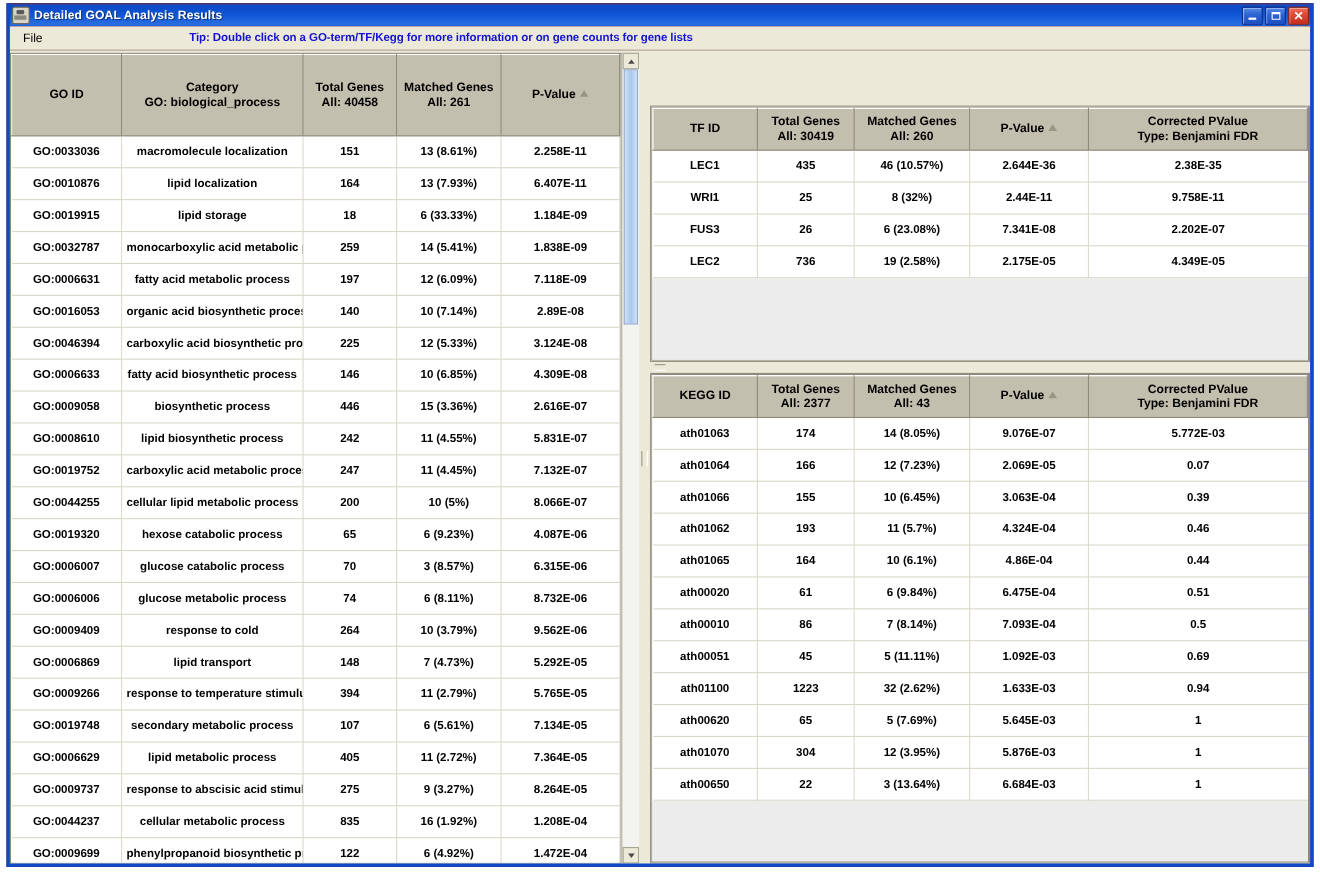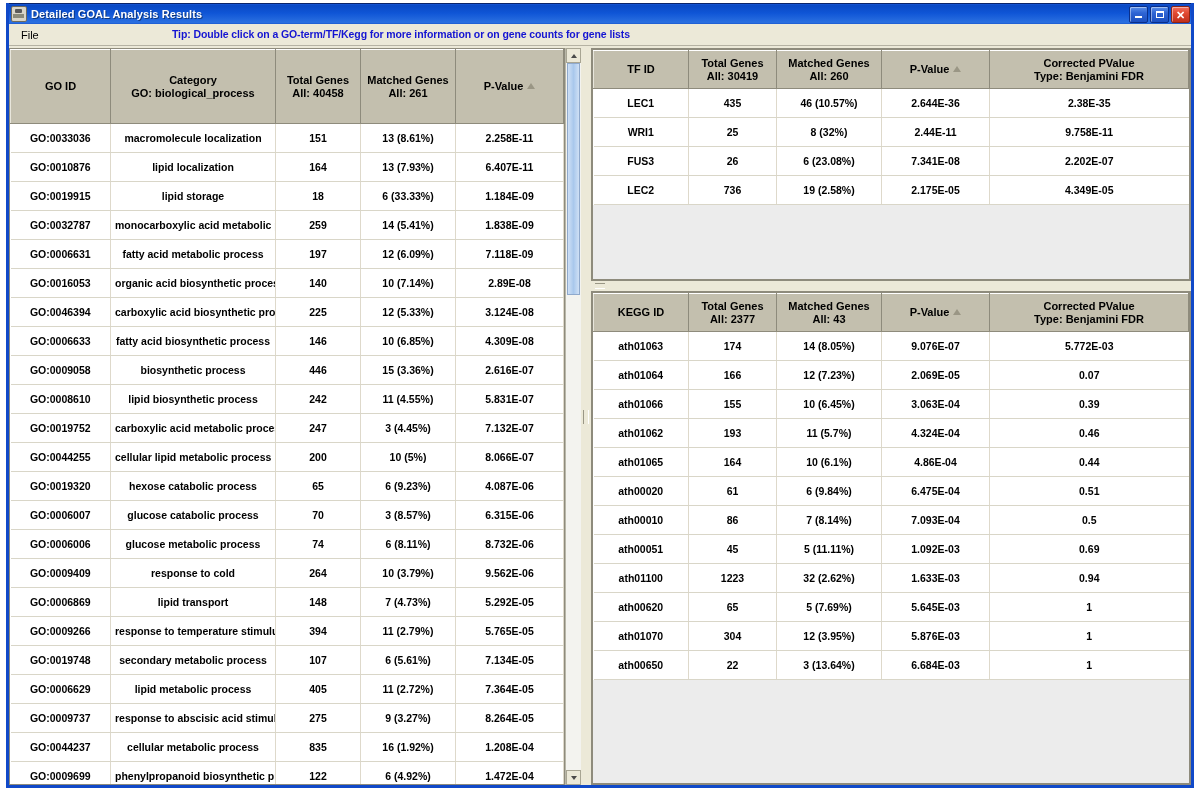--- a/index.html
+++ b/index.html
@@ -99,21 +99,21 @@
     overflow:hidden;
     position:relative;
   }
 
   #left-pane{flex:0 0 555px; display:flex; min-height:0;}
   #vsplit{
     flex:0 0 10px; background:#ece9d8;
     display:flex;align-items:center;justify-content:center;
   }
   #vsplit .grip{width:4px;height:14px;background:#ece9d8;border-left:1px solid #9a9786;border-right:1px solid #fff;}
-  #right-pane{flex:1 1 auto; display:flex; flex-direction:column; min-width:0;}
+  #right-pane{flex:1 1 auto; display:flex; flex-direction:column; min-width:0;margin-top:48px;}
   #hsplit{
     flex:0 0 10px; background:#ece9d8;
     display:flex;align-items:center;
     padding-left:4px;
   }
   #hsplit .grip{width:10px;height:4px;border-top:1px solid #9a9786;border-bottom:1px solid #fff;}
 
   
   .scrollbar{
     flex:0 0 16px; width:16px; background:#f0f0f0;
@@ -334,21 +334,21 @@
                   <td>lipid biosynthetic process</td>
                   <td>242</td>
                   <td>11 (4.55%)</td>
                   <td>5.831E-07</td>
                   <td>2.682E-05</td>
                 </tr>
                 <tr>
                   <td class="first">GO:0019752</td>
                   <td>carboxylic acid metabolic process</td>
                   <td>247</td>
-                  <td>3 (4.45%)</td>
+                  <td>11 (4.45%)</td>
                   <td>7.132E-07</td>
                   <td>2.995E-05</td>
                 </tr>
                 <tr>
                   <td class="first">GO:0044255</td>
                   <td>cellular lipid metabolic process</td>
                   <td>200</td>
                   <td>10 (5%)</td>
                   <td>8.066E-07</td>
                   <td>2.904E-05</td>

